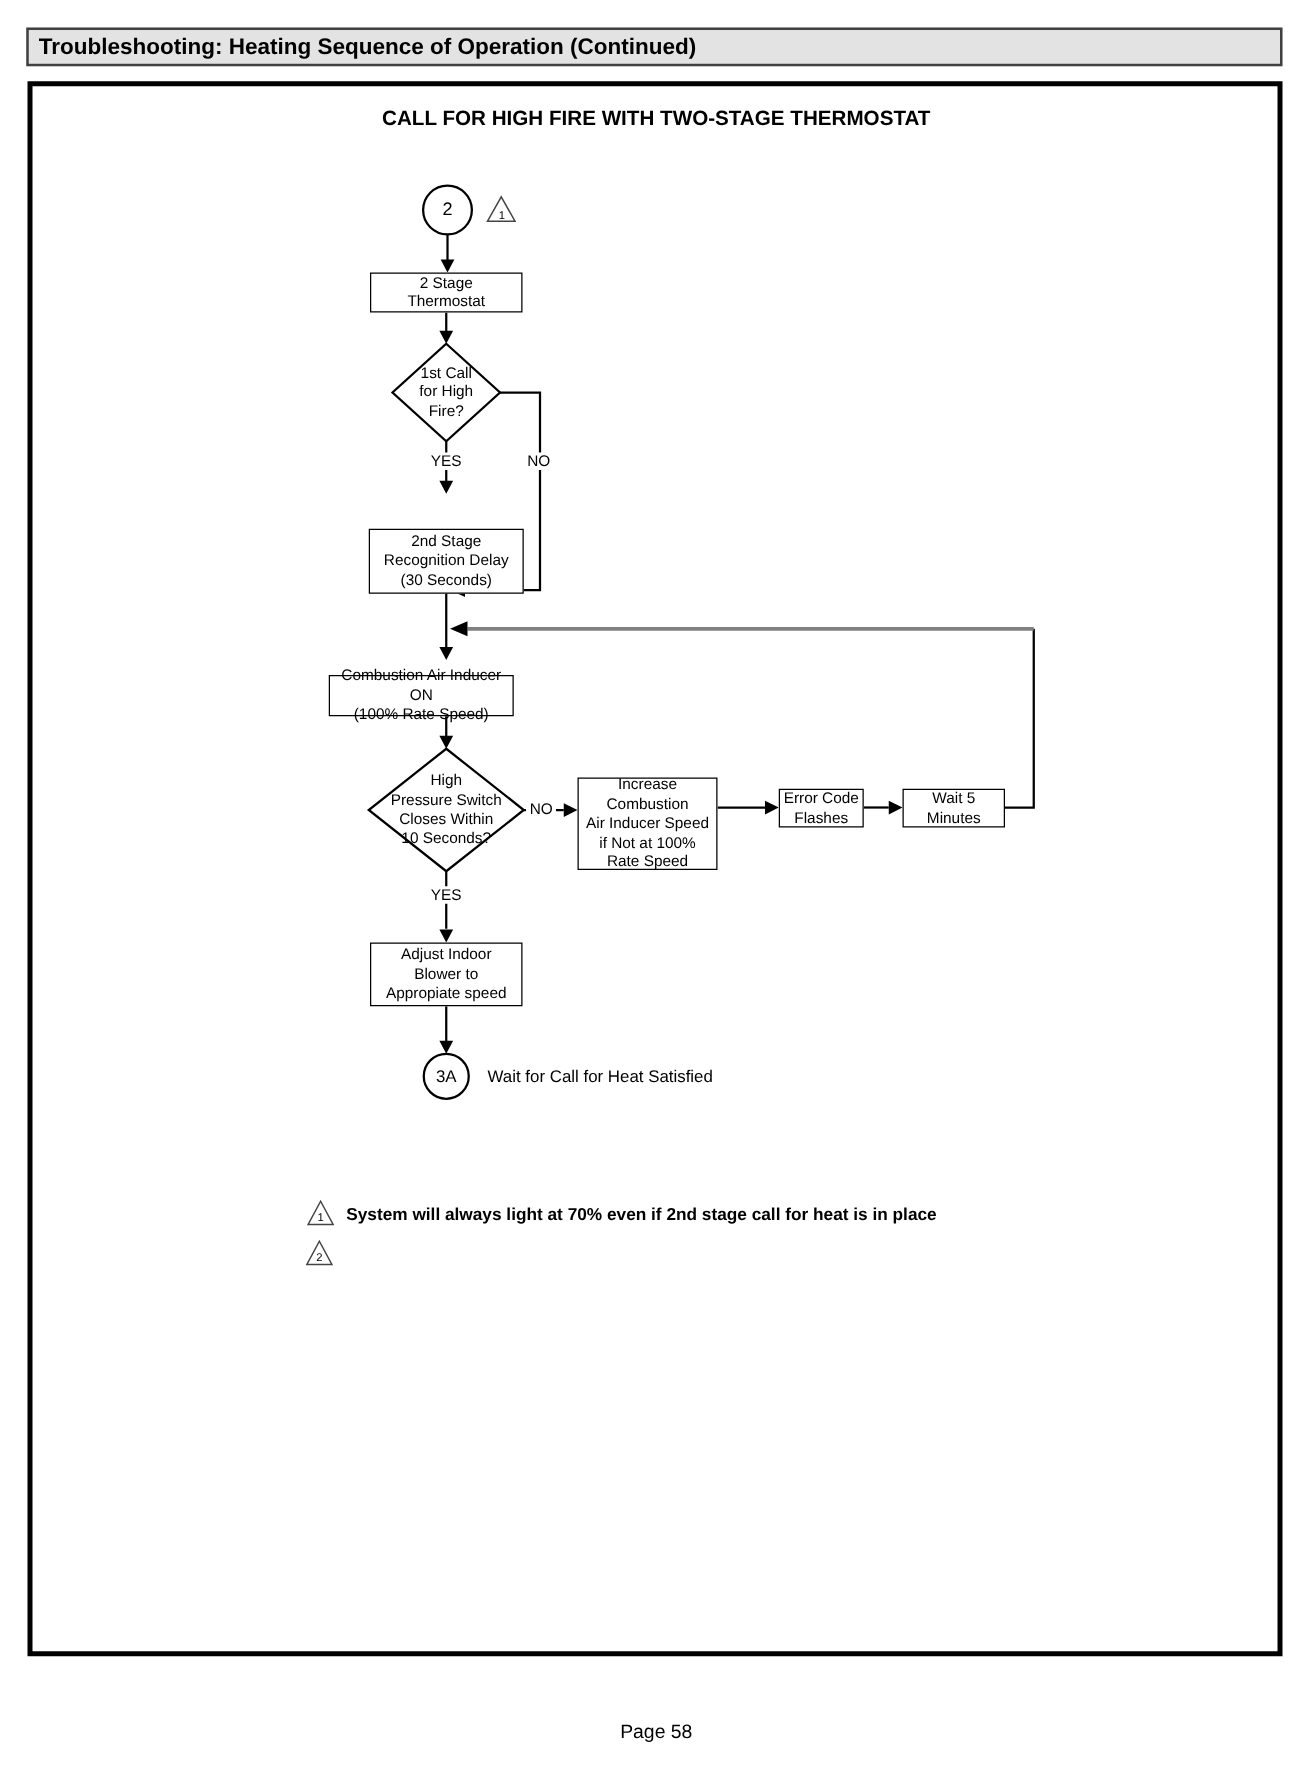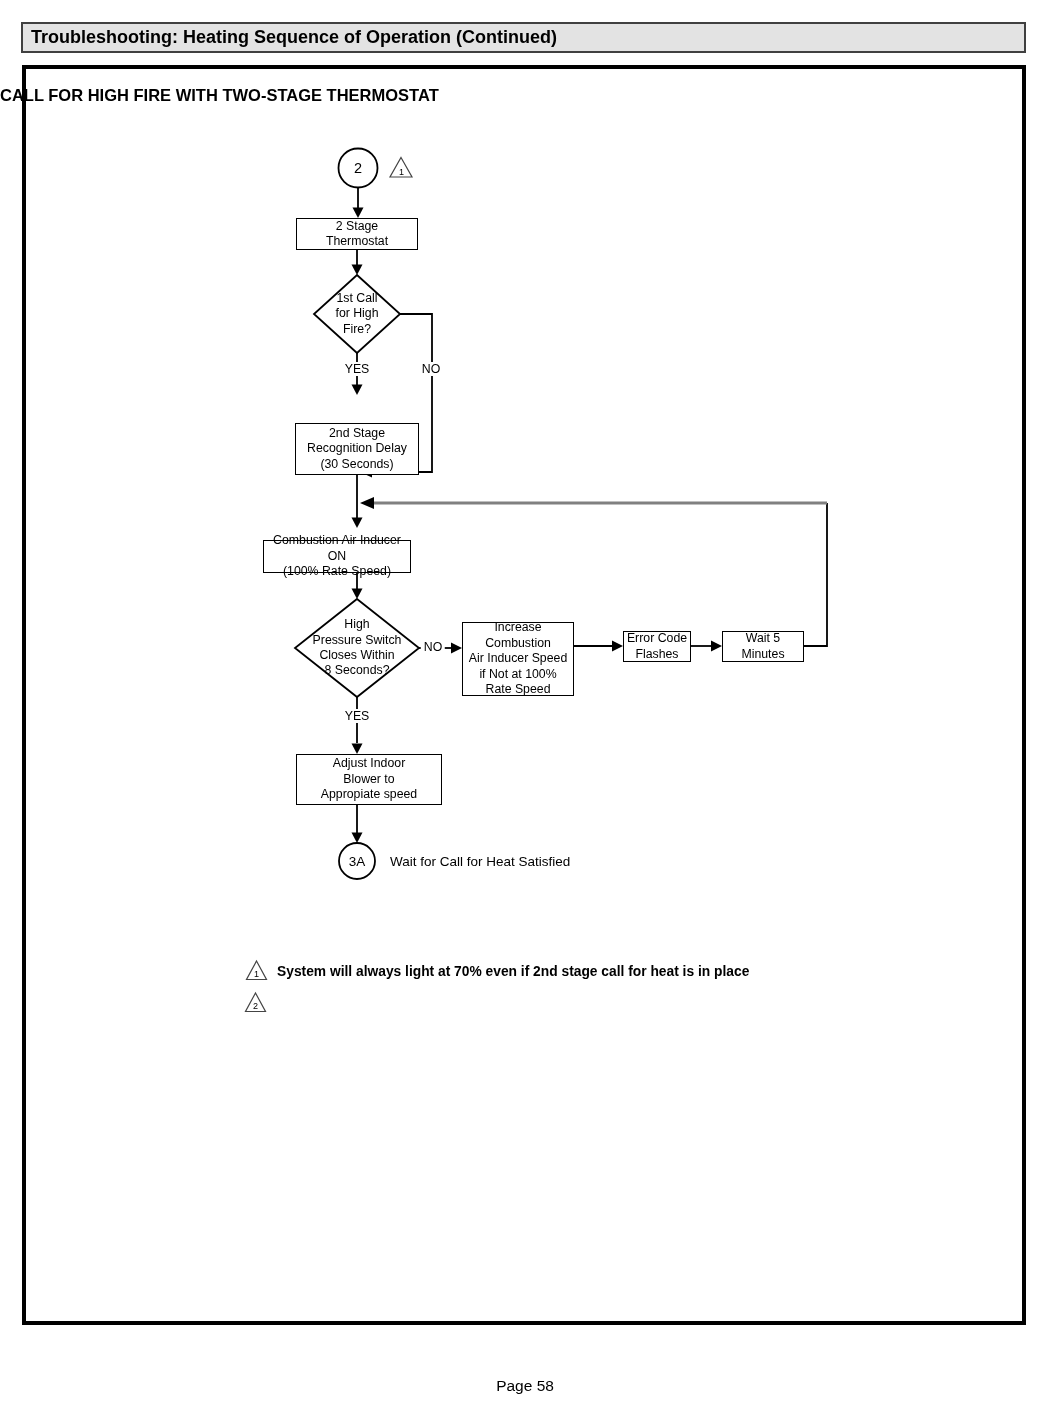--- a/index.html
+++ b/index.html
@@ -4,21 +4,21 @@
 <style>
   html,body{margin:0;padding:0;background:#fff;}
   .page{position:relative;width:1050px;height:1415px;background:#ffffff;
         font-family:"Liberation Sans",sans-serif;color:#000;overflow:hidden;}
   .abs{position:absolute;}
   .header-bar{left:21px;top:22px;width:1005px;height:31px;background:#e3e3e3;
         border:2px solid #404040;box-sizing:border-box;display:flex;align-items:center;
         padding-left:8px;font-size:18px;font-weight:bold;z-index:3;}
   .main-box{left:22px;top:65px;width:1004px;height:1260px;border:4px solid #000;
         box-sizing:border-box;background:#fff;z-index:0;}
-  .chart-title{left:0;top:86px;width:1050px;font-weight:bold;
+  .chart-title{left:0;top:86px;width:1050px;text-align:center;font-weight:bold;
         font-size:16.5px;z-index:3;}
   svg.layer{left:0;top:0;width:1050px;height:1415px;z-index:1;pointer-events:none;}
   .ln{stroke:#000;stroke-width:1.8;}
   .ah{fill:#000;stroke:none;}
   .shape{fill:#fff;stroke:#000;stroke-width:1.8;}
   .tri{fill:none;stroke:#444;stroke-width:1.2;}
   .pbox{position:absolute;border:1.8px solid #000;box-sizing:border-box;background:#fff;
         display:flex;align-items:center;justify-content:center;text-align:center;
         font-size:12.3px;line-height:1.26;white-space:pre-line;z-index:2;}
   .dtext{position:absolute;display:flex;align-items:center;justify-content:center;
@@ -103,32 +103,32 @@
   <div class="lbl" style="left:357px;top:369px;">YES</div>
   <div class="lbl" style="left:431px;top:369px;">NO</div>
   <div class="pbox" style="left:295px;top:395px;width:124px;height:52px;margin-top:28px;">2nd Stage
 Recognition Delay
 (30 Seconds)</div>
   <div class="pbox" style="left:263px;top:540px;width:148px;height:33px;">Combustion Air Inducer ON
 (100% Rate Speed)</div>
   <div class="dtext" style="left:292px;top:606px;width:130px;height:84px;">High
 Pressure Switch
 Closes Within
-8 Seconds?</div>
+10 Seconds?</div>
   <div class="lbl" style="left:433px;top:647px;">NO</div>
   <div class="pbox" style="left:462px;top:622px;width:112px;height:74px;">Increase Combustion
 Air Inducer Speed
 if Not at 100%
 Rate Speed</div>
   <div class="pbox" style="left:623px;top:631px;width:68px;height:31px;">Error Code
 Flashes</div>
   <div class="pbox" style="left:722px;top:631px;width:82px;height:31px;">Wait 5
 Minutes</div>
   <div class="lbl" style="left:357px;top:716px;">YES</div>
-  <div class="pbox" style="left:296px;top:754px;width:146px;height:51px;">Adjust Indoor
+  <div class="pbox" style="left:296px;top:754px;width:122px;height:51px;">Adjust Indoor
 Blower to
 Appropiate speed</div>
 
   <div class="clbl" style="left:357px;top:861px;font-size:13.5px;">3A</div>
   <div class="caption" style="left:390px;top:861px;">Wait for Call for Heat Satisfied</div>
 
   <div class="tnum" style="left:256.5px;top:973px;">1</div>
   <div class="note-text" style="left:277px;top:963px;">System will always light at 70% even if 2nd stage call for heat is in place</div>
   <div class="tnum" style="left:255.5px;top:1005px;">2</div>
 

